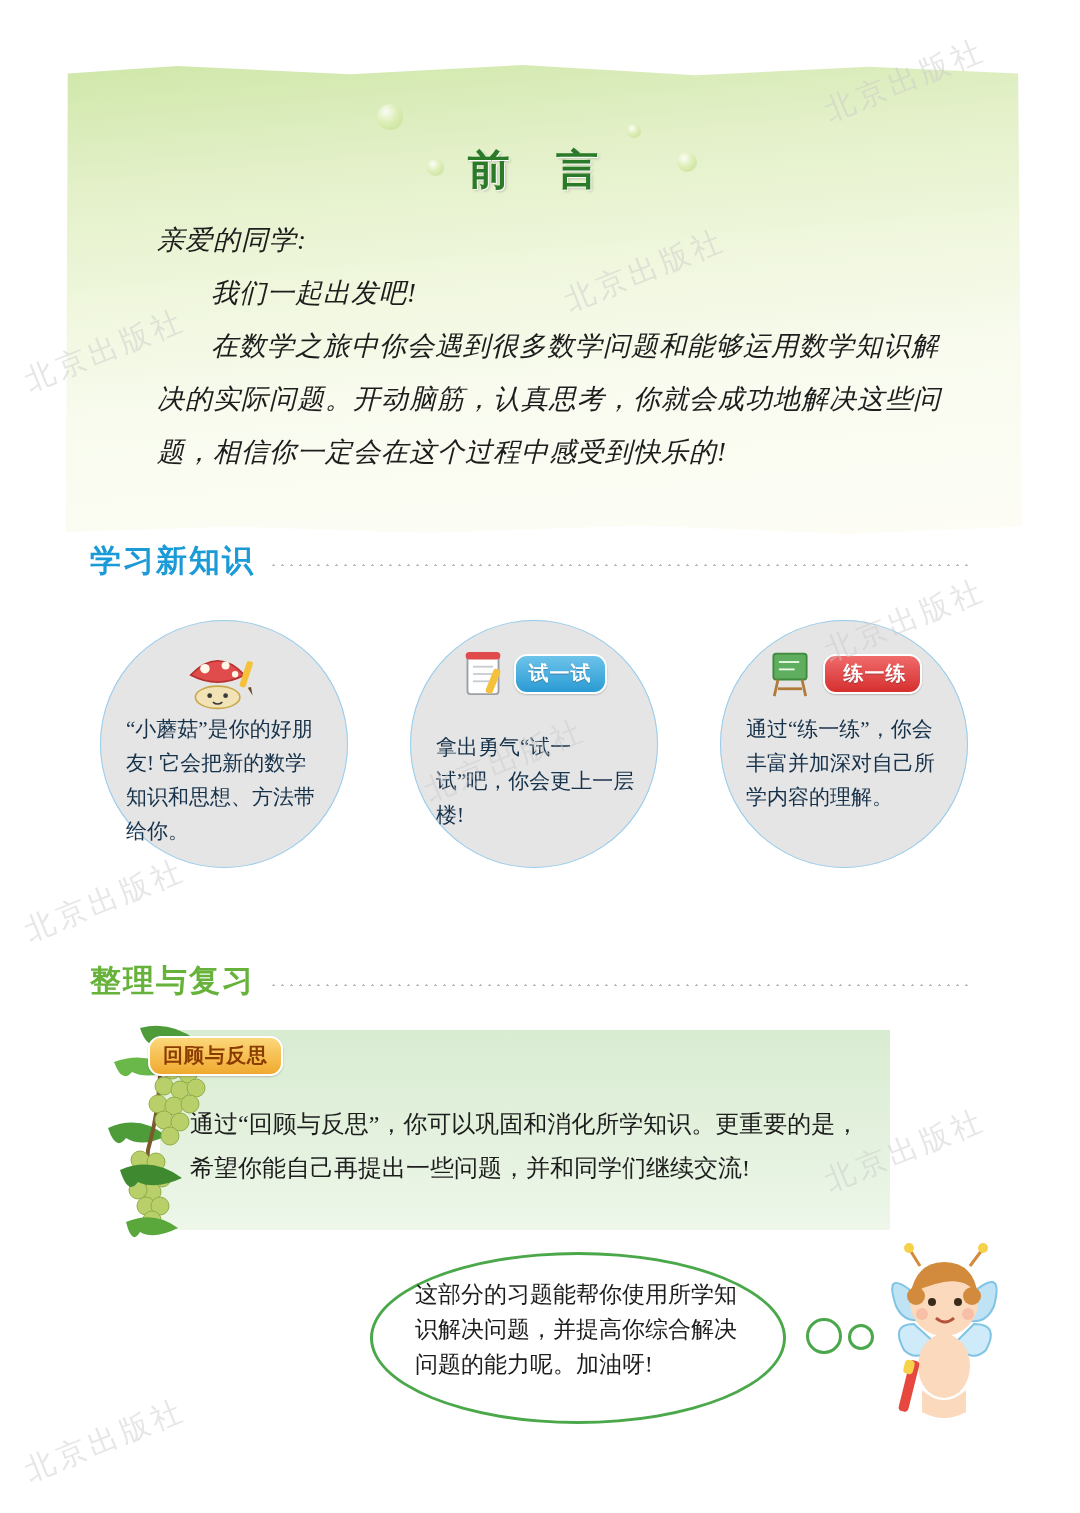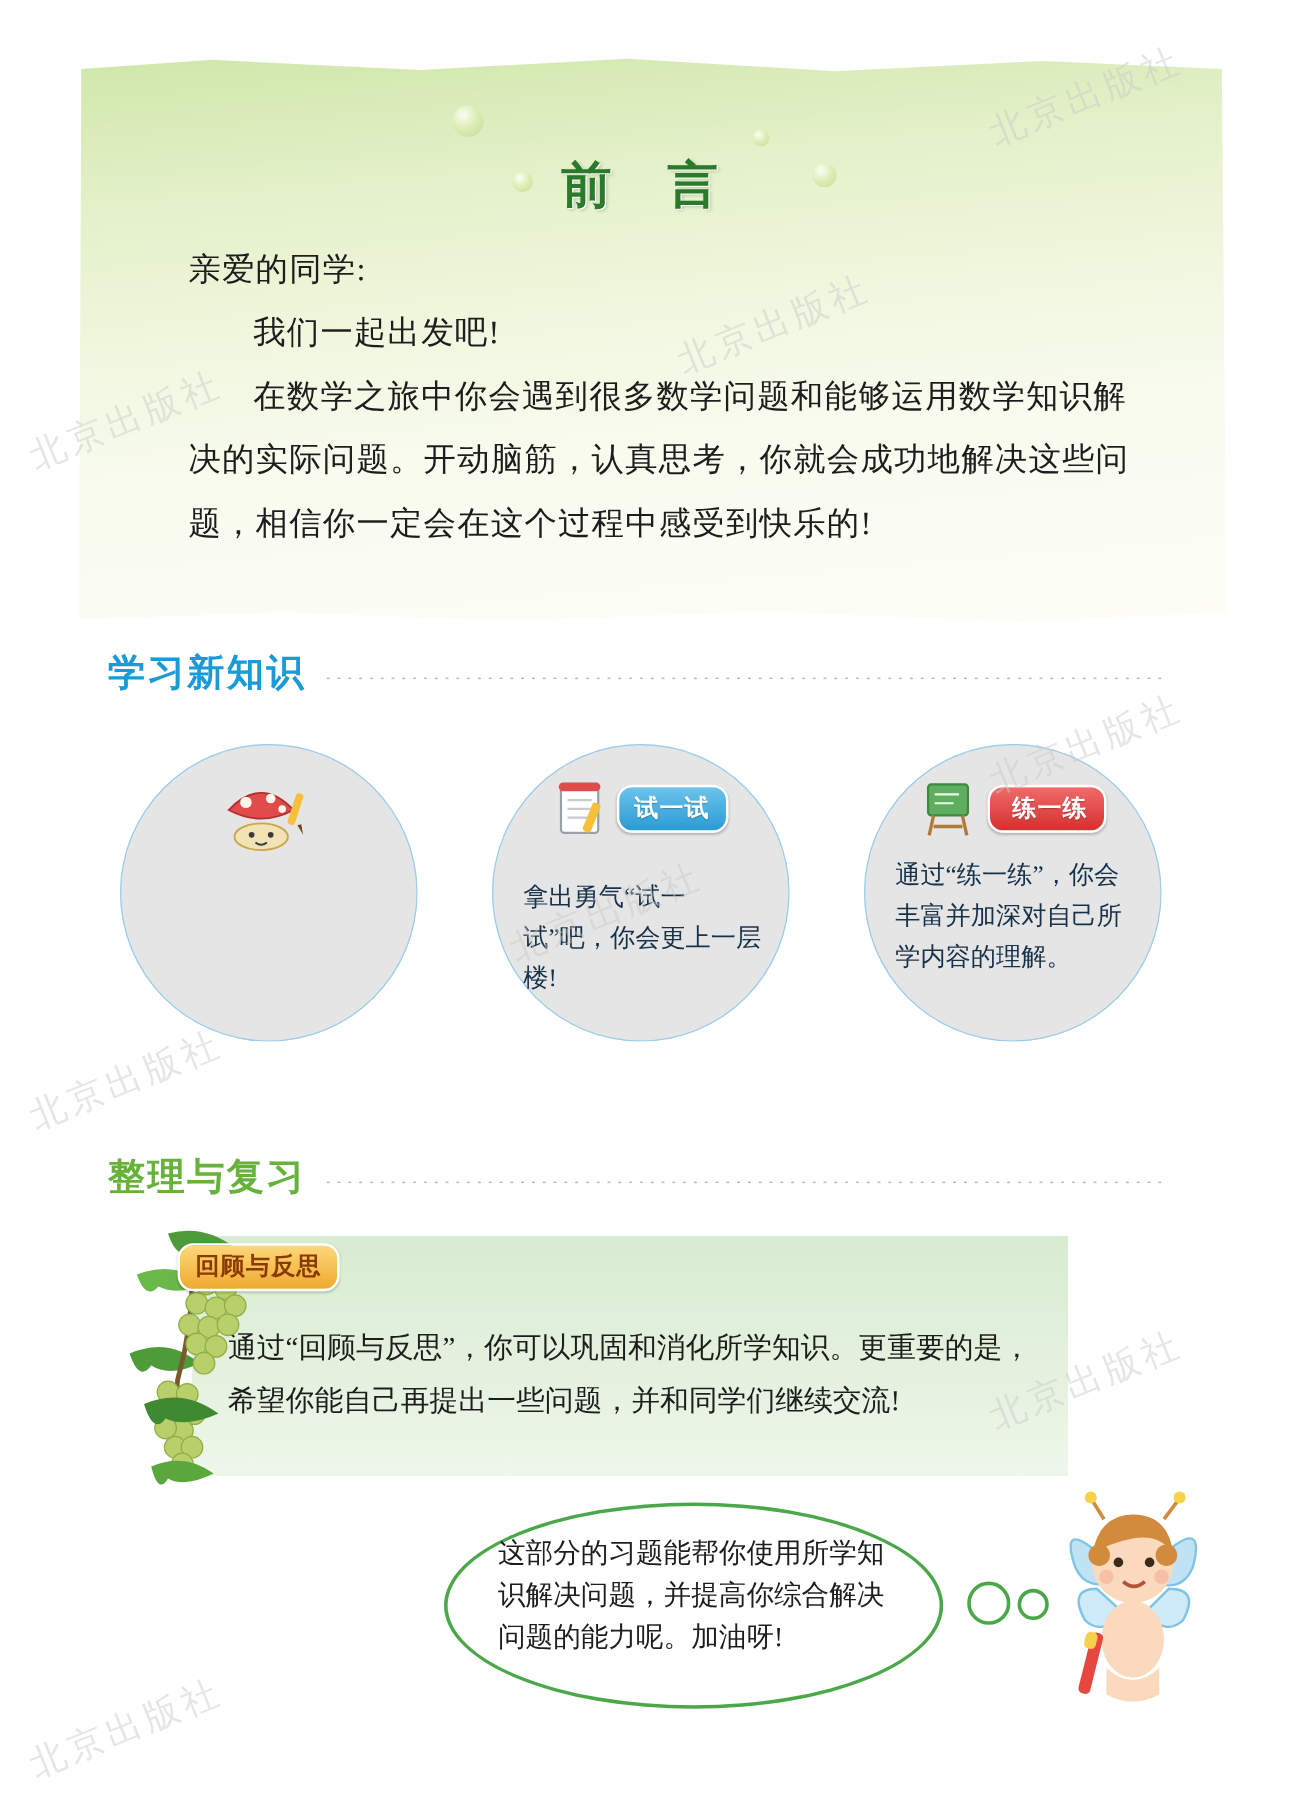--- a/index.html
+++ b/index.html
@@ -27,21 +27,21 @@
     white-space: nowrap;
     pointer-events: none;
     user-select: none;
     z-index: 50;
   }
 
   
   .preface {
     position: absolute;
     left: 62px;
-    top: 48px;
+    top: 64px;
     width: 960px;
     height: 470px;
     background: linear-gradient(175deg, #cfe7a9 0%, #e3f0c8 22%, #f0f7de 45%, #f8fbee 65%, #fdfdf6 100%);
     border-radius: 4px 14px 6px 10px;
     box-shadow: 0 1px 2px rgba(0,0,0,.08);
     clip-path: polygon(0.6% 2%, 12% 0.4%, 30% 2.2%, 48% 0.2%, 66% 2.4%, 84% 0.6%, 99.6% 2%, 100% 98.4%, 82% 100%, 60% 98.2%, 38% 99.8%, 18% 98.4%, 0.4% 99.6%);
   }
   .bubble {
     position: absolute;
     border-radius: 50%;
@@ -64,21 +64,21 @@
     position: absolute;
     left: 95px;
     top: 150px;
     width: 800px;
     font-size: 27px;
     line-height: 53px;
     color: #1d1d1d;
     font-family: "Liberation Serif", serif;
     letter-spacing: 1px;
   }
-  .preface-body p { margin: 0; }
+  .preface-body p { margin: 0; font-style: italic; }
   .indent { text-indent: 2em; }
 
   
   .section-head {
     position: absolute;
     display: flex;
     align-items: center;
     width: 880px;
   }
   .section-head .label {
@@ -237,20 +237,21 @@
     <path d="M8 34 Q42 -2 76 34 Q42 52 8 34 Z" fill="#e04b4b" stroke="#b52f2f" stroke-width="2"></path>
     <circle cx="26" cy="26" r="6" fill="#fff8e8"></circle>
     <circle cx="52" cy="22" r="5" fill="#fff8e8"></circle>
     <circle cx="64" cy="33" r="4" fill="#fff8e8"></circle>
     <circle cx="32" cy="60" r="3" fill="#3a3a3a"></circle>
     <circle cx="52" cy="60" r="3" fill="#3a3a3a"></circle>
     <path d="M36 68 Q42 73 48 68" stroke="#3a3a3a" stroke-width="2" fill="none"></path>
     <rect x="74" y="16" width="8" height="34" rx="3" fill="#f5c13a" transform="rotate(18 78 33)"></rect>
     <path d="M80 50 l6 10 -2 -11 z" fill="#6b4a1f"></path>
   </svg>
+  <div class="ctext">“小蘑菇”是你的好朋友! 它会把新的数学知识和思想、方法带给你。</div>
 </div>
 
 <div class="circle" style="left:410px; top:620px;">
   <div class="badge">
     <svg class="notebook" viewBox="0 0 46 52">
       <rect x="6" y="6" width="34" height="42" rx="3" fill="#ffffff" stroke="#9aa0a6" stroke-width="2"></rect>
       <line x1="12" y1="18" x2="34" y2="18" stroke="#c8ccd0" stroke-width="2"></line>
       <line x1="12" y1="26" x2="34" y2="26" stroke="#c8ccd0" stroke-width="2"></line>
       <line x1="12" y1="34" x2="30" y2="34" stroke="#c8ccd0" stroke-width="2"></line>
       <rect x="4" y="2" width="38" height="8" rx="4" fill="#e04b4b"></rect>

